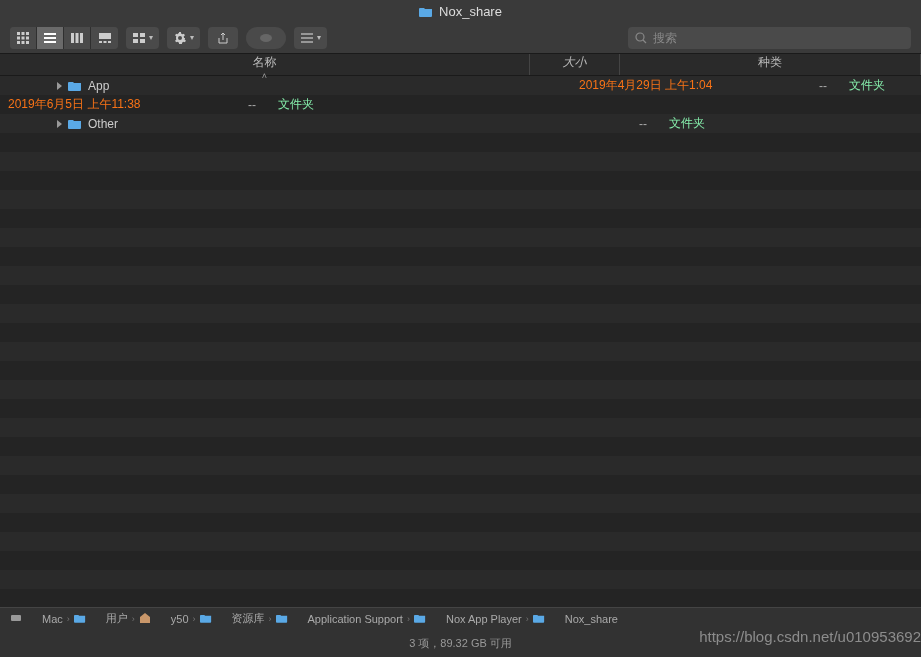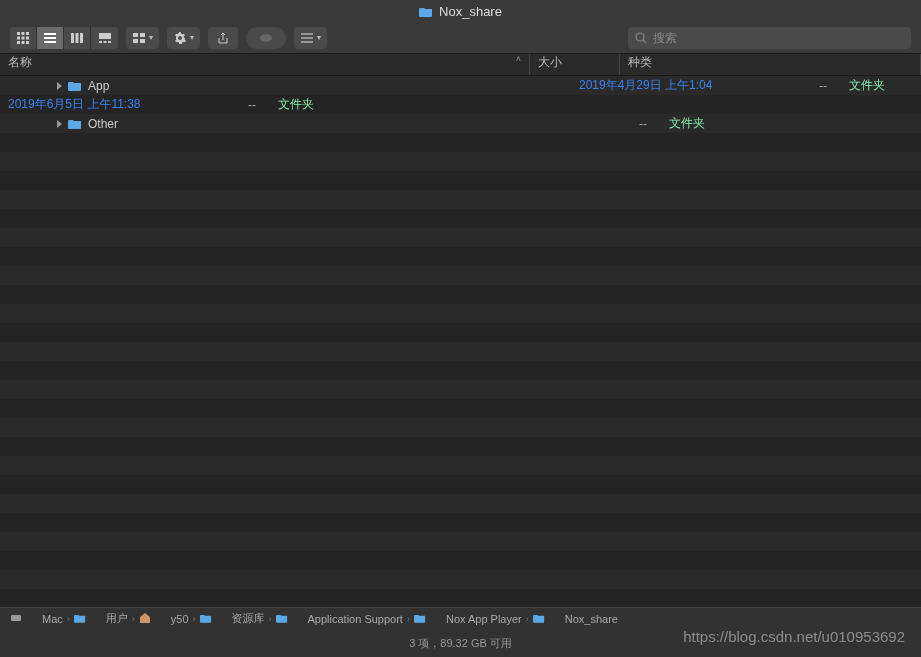--- a/index.html
+++ b/index.html
@@ -84,45 +84,46 @@
   .search input::placeholder { color: #888; }
   .headers {
     height: 22px;
     background: #2a2a2a;
     display: flex;
     border-bottom: 1px solid #1a1a1a;
     font-size: 12px;
     color: #bbb;
   }
   .headers .col {
-    display: flex; align-items: flex-start;
+    display: flex; align-items: center;
     padding: 0 8px;
     border-right: 1px solid #444;
+    flex-direction: column;
   }
   .col-name { width: 530px; justify-content: space-between; }
   .col-date { width: 180px; }
-  .col-size { width: 90px; }
+  .col-size { width: 90px; font-style: italic; }
   .col-kind { flex: 1; border-right: none; }
   .filelist {
     height: 531px;
     overflow: hidden;
   }
   .row {
     height: 19px;
     display: flex;
     align-items: center;
     font-size: 12px;
   }
   .row:nth-child(odd) { background: #2a2a2a; }
   .row:nth-child(even) { background: #242424; }
   .row .c-name {
     width: 530px; padding-left: 16px;
     display: flex; align-items: center; gap: 6px; margin-left: 41px;
   }
-  .row .c-date { width: 180px; padding-left: 8px; color: #3b82f6; }
+  .row .c-date { width: 180px; padding-left: 8px; color: #f97316; }
   .row .c-size { width: 90px; text-align: right; padding-right: 14px; color: #aaa; }
   .row .c-kind { flex: 1; padding-left: 8px; color: #86efac; }
   .disclosure {
     width: 0; height: 0;
     border-top: 4px solid transparent;
     border-bottom: 4px solid transparent;
     border-left: 5px solid #999;
     cursor: pointer;
   }
   .pathbar {
@@ -138,21 +139,21 @@
   .pathbar .sep { color: #777; font-size: 9px; }
   .statusbar {
     height: 28px;
     background: #323232;
     display: flex; align-items: center; justify-content: center;
     font-size: 11px; color: #999;
     position: relative;
   }
   .watermark {
     position: absolute;
-    bottom: 12px; right: 16px;
+    bottom: 12px; right: 0;
     color: #aaa; font-size: 15px;
     opacity: 0.75;
     pointer-events: none;
   }
   .ico { width: 14px; height: 14px; display:flex; align-items:center; justify-content:center; }
   .sort-caret { font-size: 9px; color: #999; }
 </style>
 </head>
 <body>
 

